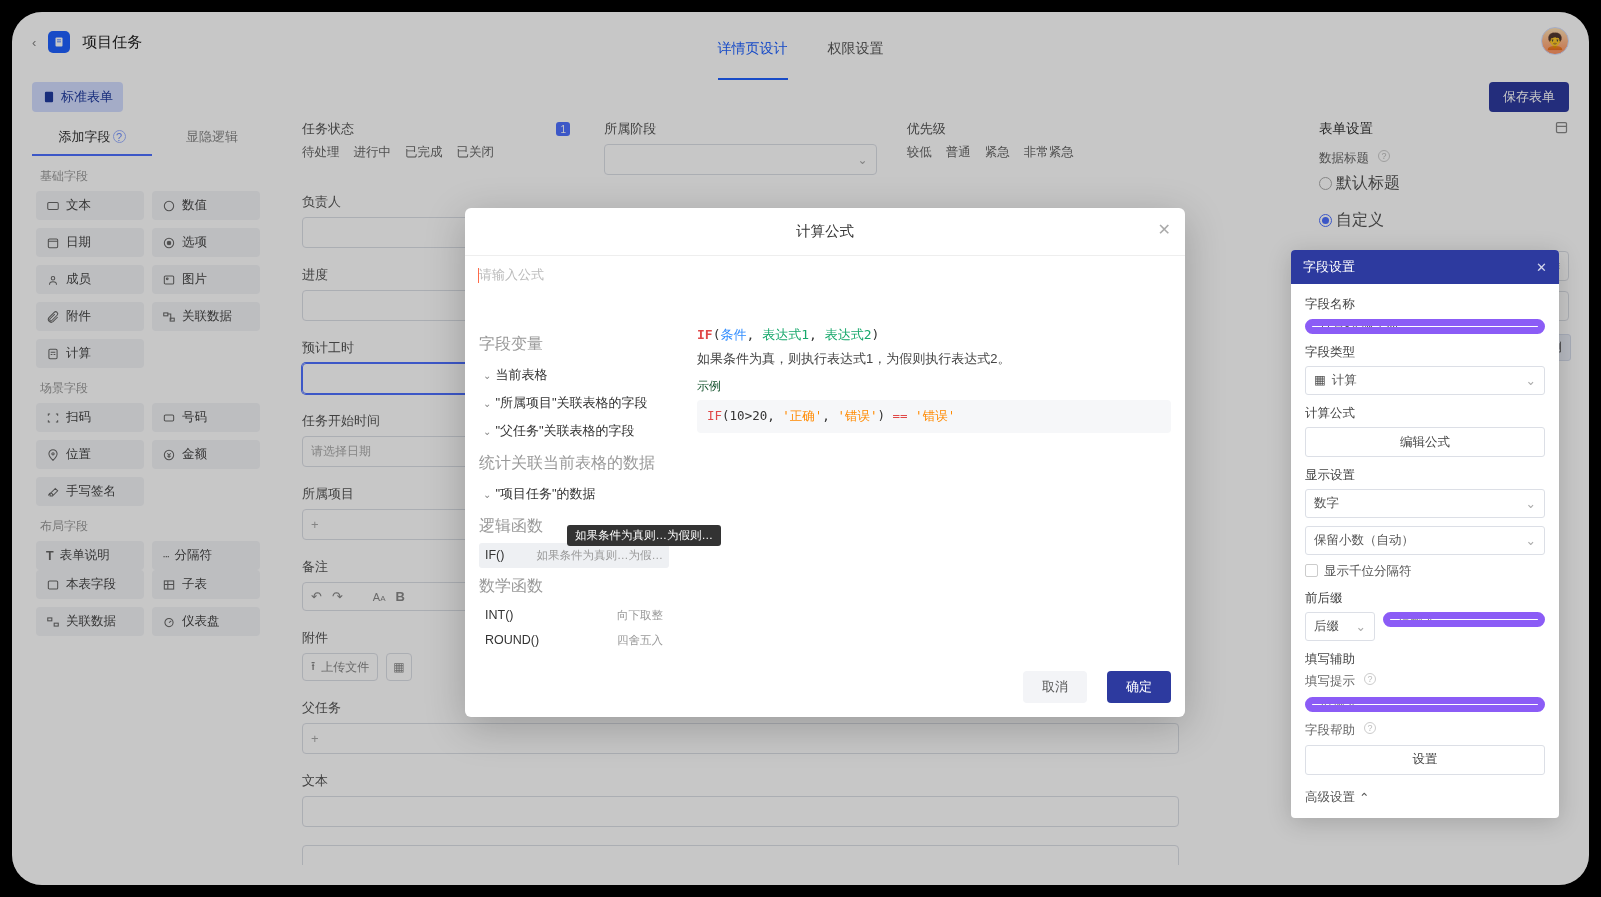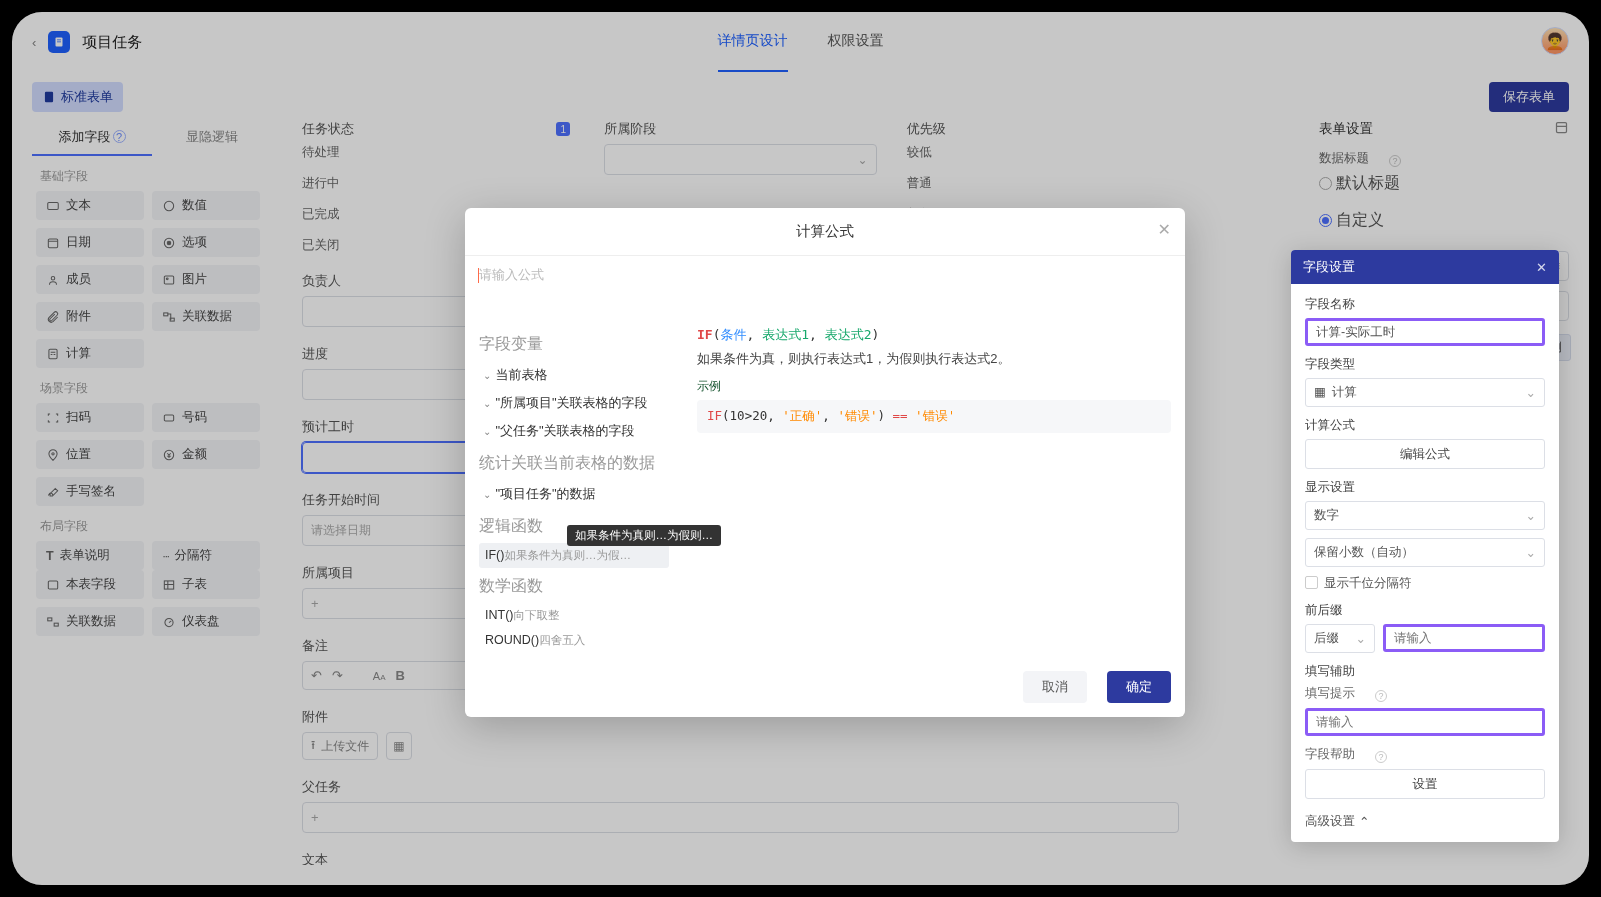--- a/index.html
+++ b/index.html
@@ -7,21 +7,21 @@
     .frame { position:absolute; top:12px; left:12px; right:12px; bottom:12px; background:#fff; border-radius:30px; overflow:hidden; }
 
     
     .dim { position:absolute; inset:0; background:rgba(0,0,0,.22); pointer-events:none; z-index:5; }
 
     .topbar { position:absolute; top:0; left:0; right:0; height:60px; display:flex; align-items:center; gap:12px; padding:0 20px; }
     .back { color:#888; cursor:pointer; }
     .doc-icon { width:22px; height:22px; background:#1f61ff; border-radius:5px; display:flex; align-items:center; justify-content:center; color:#fff; }
     .doc-icon svg{ width:12px; height:12px; }
     .title   { font-size:15px; font-weight:500; color:#222; }
-    .tabs-center { position:absolute; left:50%; top:0; transform:translateX(-50%); height:60px; display:flex; gap:40px; align-items:flex-start; }
+    .tabs-center { position:absolute; left:50%; top:8px; transform:translateX(-50%); height:60px; display:flex; gap:40px; align-items:flex-start; }
     .tab-top { font-size:14px; color:#555; padding:20px 0; border-bottom:2px solid transparent; cursor:pointer; }
     .tab-top.active { color:#1f61ff; border-bottom-color:#1f61ff; }
     .avatar { position:absolute; right:20px; top:15px; width:28px; height:28px; border-radius:50%; background:linear-gradient(#ffe2b5,#ff9160); display:flex; align-items:center; justify-content:center; border:1px solid #d3ddff; }
     .avatar span{ font-size:16px; }
 
     .toolbar { position:absolute; top:70px; left:20px; right:20px; display:flex; }
     .pill { background:#d3ddff; color:#1f3a9f; border-radius:4px; padding:5px 10px; display:flex; align-items:center; gap:5px; font-size:13px; }
     .pill svg{ width:14px; height:14px; }
     .save-btn { margin-left:auto; background:#2d3a9f; color:#fff; border:none; border-radius:4px; padding:6px 14px; font-size:13px; cursor:pointer; }
 
@@ -36,48 +36,48 @@
     .chips { display:flex; flex-wrap:wrap; gap:8px; padding:0 4px; }
     .chip  { background:#f3f4f7; border-radius:4px; padding:6px 10px; font-size:12.5px; color:#444; display:flex; align-items:center; gap:6px; cursor:pointer; width:108px; }
     .chip svg { width:14px; height:14px; stroke:#666; }
 
     .center { left:280px; right:400px; padding:0 10px; }
     .form-row { margin-bottom:18px; }
     .form-row.multi { display:flex; gap:30px; }
     .form-row.multi > div { flex:1; }
     .lbl { font-size:13px; color:#555; margin-bottom:6px; display:flex; align-items:center; gap:6px; }
     .lbl .badge{ background:#4e70ff; color:#fff; border-radius:3px; min-width:14px; height:14px; font-size:10px; display:inline-flex; align-items:center; justify-content:center; margin-left:auto; margin-right:4px; }
-    .tags { display:flex; gap:14px;flex-direction:column; }
+    .tags { display:flex; gap:14px; }
     .tag  { font-size:12.5px; color:#666; }
     .input, .select { border:1px solid #dcdfe6; border-radius:4px; height:31px; width:100%; padding:0 8px; color:#aaa; font-size:12px; display:flex; align-items:center; justify-content:space-between; }
     .input.blue { border-color:#4e70ff; box-shadow:0 0 0 1px #4e70ff; }
     .addbox { border:1px solid #dcdfe6; border-radius:4px; height:31px; width:100%; display:flex; align-items:center; padding:0 8px; color:#aaa; }
     .toolbar-row { display:flex; gap:10px; border:1px solid #dcdfe6; border-radius:4px; padding:6px 8px; color:#888; align-items:center; }
     .cal-icon{ color:#aaa; }
 
     .right { right:20px; width:250px; }
     .rh { display:flex; justify-content:space-between; align-items:flex-end; font-size:13.5px; font-weight:500; margin-bottom:12px; }
     .rh svg{ width:15px; height:15px; }
-    .rlabel { font-size:12.5px; color:#666; margin-bottom:6px; display:flex; align-items:flex-end; gap:20px; }
+    .rlabel { font-size:12.5px; color:#666; margin-bottom:6px; display:flex; align-items:flex-start; gap:9px; }
     .help-ico{ color:#bbb; border:1px solid #ccc; border-radius:50%; width:12px; height:12px; font-size:9px; display:inline-flex; align-items:center; justify-content:center; }
     .radio-row { display:flex; gap:16px; font-size:16px; color:#555; margin-bottom:20px;flex-direction:column; }
     .radio { width:13px; height:13px; border:1.5px solid #aaa; border-radius:50%; display:inline-block; vertical-align:-2px; margin-right:4px; position:relative; }
     .radio.on { border-color:#4e70ff; }
     .radio.on::after{ content:""; position:absolute; inset:2px; background:#4e70ff; border-radius:50%; }
     .rselect { border:1px solid #dcdfe6; border-radius:4px; height:30px; padding:0 8px; display:flex; align-items:center; justify-content:space-between; color:#555; font-size:12.5px; margin-bottom:10px; cursor:pointer; }
     .rselect .caret{ color:#aaa; }
     .pos-seg{ border:1px solid #dcdfe6; border-radius:4px; height:28px; display:flex; align-items:center; padding:0 8px; color:#888; font-size:12px; gap:6px; }
 
     
     .field-settings { position:absolute; top:238px; right:30px; width:268px; background:#fff; z-index:40; box-shadow:0 4px 24px rgba(0,0,0,.18); border-radius:4px; }
     .fs-hdr { background:#2d3a9f; color:#fff; padding:8px 12px; font-size:13px; display:flex; justify-content:space-between; align-items:center; border-radius:4px 4px 0 0; }
     .fs-hdr .x{ cursor:pointer; opacity:.8; }
     .fs-body { padding:12px 14px; }
     .fs-lbl { font-size:12.5px; color:#444; margin:10px 0 5px; }
-    .fs-input{ border:3px solid #8b5cf6; border-radius:3px; height:28px; width:100%; padding:0 8px; font-size:12.5px; color:#555; }
+    .fs-input{ border:7px solid #8b5cf6; border-radius:11px; height:15px; width:100%; padding:0 8px; font-size:12.5px; color:#555; }
     .fs-select{ border:1px solid #dcdfe6; border-radius:3px; height:29px; width:100%; padding:0 8px; font-size:12.5px; color:#555; display:flex; align-items:center; justify-content:space-between; cursor:pointer; }
     .fs-btn{ border:1px solid #dcdfe6; background:#fff; border-radius:3px; height:30px; width:100%; font-size:12.5px; cursor:pointer; color:#444; }
     .fs-chk{ width:13px; height:13px; border:1.5px solid #ccc; border-radius:2px; display:inline-block; vertical-align:-2px; margin-right:6px; }
     .fs-row{ display:flex; gap:8px; }
     .fs-row .fs-select{ flex:0 0 70px; }
     .fs-row .fs-input{ flex:1; }
     .fs-adv{ font-size:12.5px; color:#555; margin-top:14px; display:flex; align-items:center; gap:4px; cursor:pointer; }
 
     
     .modal { position:absolute; z-index:60; top:196px; left:453px; width:720px; background:#fff; border-radius:6px; box-shadow:0 10px 40px rgba(0,0,0,.22); }
@@ -85,21 +85,21 @@
     .m-close{ position:absolute; right:14px; top:12px; color:#aaa; cursor:pointer; font-size:16px; }
     .m-formula{ padding:10px 14px; min-height:70px; }
     .m-formula .ph{ color:#bbb; font-size:13px; position:relative; }
     .m-formula .cursor{ position:absolute; left:-1px; top:1px; width:1px; height:15px; background:#ff6b4a; }
     .m-body{ display:flex; padding: 0 14px 8px; gap:28px; }
     .m-left{ width:190px; }
     .m-right{ flex:1; }
     .m-group{ font-size:16px; color:#999; margin:8px 0 6px; }
     .m-item{ font-size:13px; color:#333; padding:5px 4px; display:flex; align-items:center; gap:4px; cursor:pointer; border-radius:3px; }
     .m-item .caret{ color:#888; font-size:10px; }
-    .m-fn{ display:flex; justify-content:flex-start; font-size:12.5px; padding:5px 6px; border-radius:3px; cursor:pointer; }
+    .m-fn{ display:flex; justify-content:space-between; font-size:12.5px; padding:5px 6px; border-radius:3px; cursor:pointer; }
     .m-fn .desc{ color:#999; font-size:11.5px; }
     .m-fn.active{ background:#eef0f3; }
     .sig{ font-family:Menlo,Consolas,monospace; font-size:13px; margin-bottom:6px; }
     .sig .kw{ color:#e04848; font-weight:600; }
     .sig .p1{ color:#2f8cff; }
     .sig .p2{ color:#17a86b; }
     .m-desc{ font-size:13px; color:#444; margin-bottom:10px; }
     .m-ex-lbl{ font-size:12px; color:#14532d; margin-bottom:5px; }
     .m-ex{ background:#f6f7f9; border-radius:4px; padding:8px 10px; font-family:Menlo,Consolas,monospace; font-size:12.5px; }
     .m-ex .kw{ color:#e04848; }

